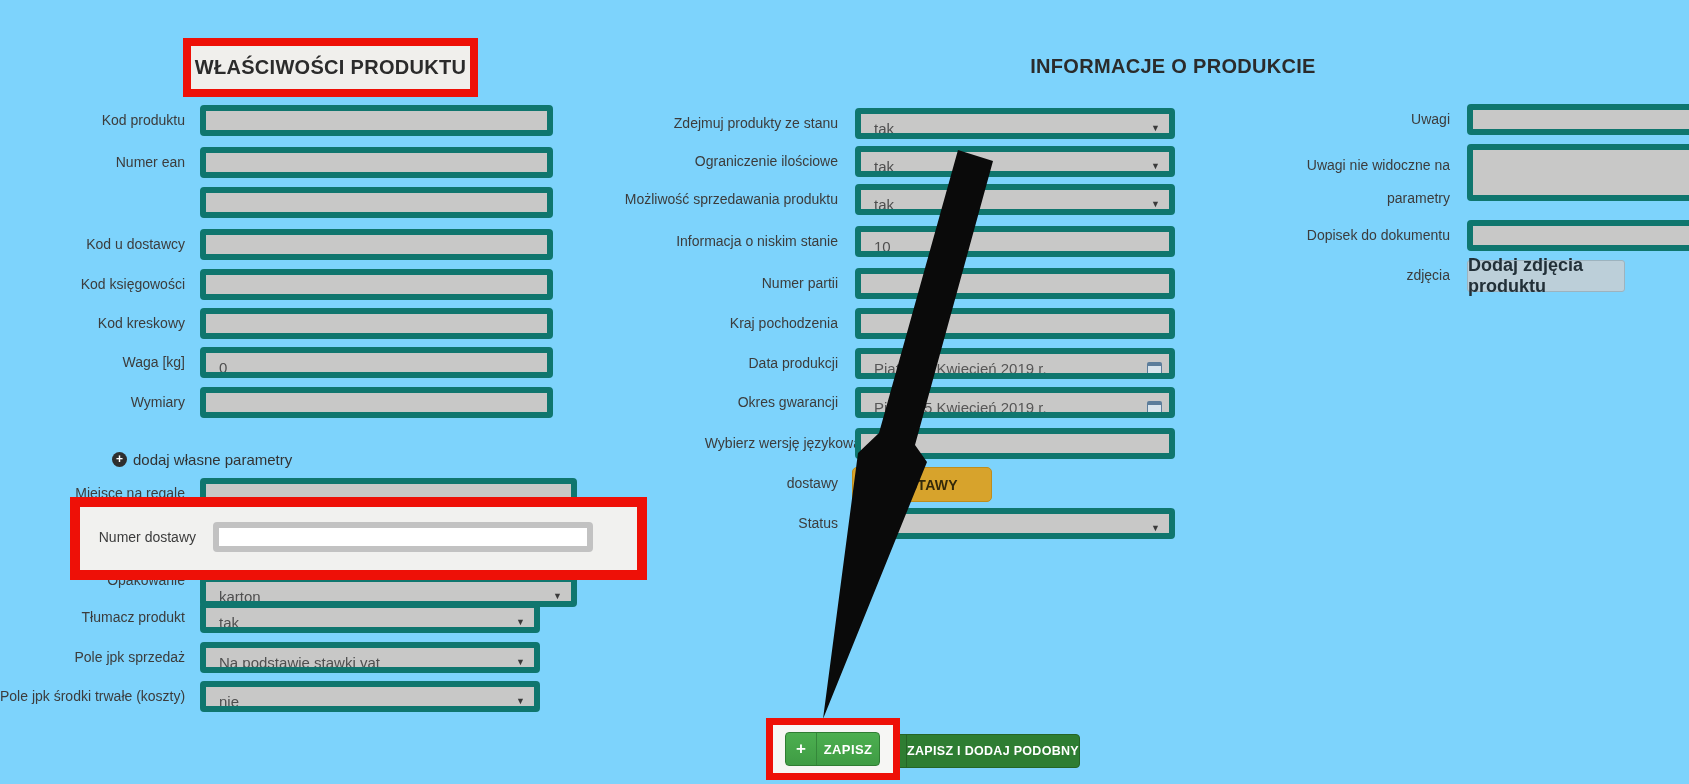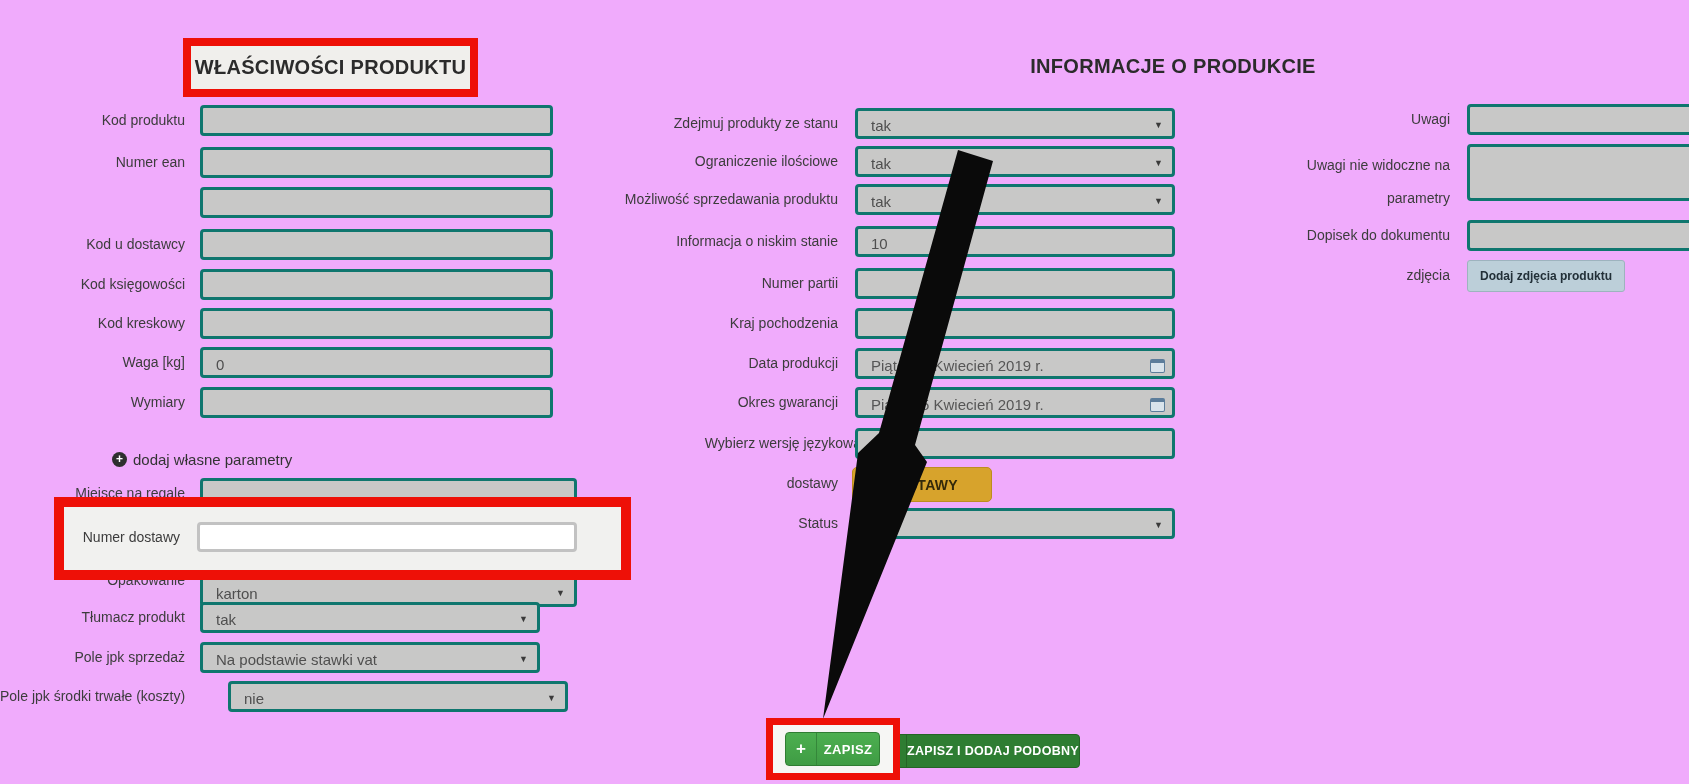--- a/index.html
+++ b/index.html
@@ -1,47 +1,47 @@
 <!DOCTYPE html>
 <html><head>
 <meta charset="utf-8">
 <style>
   html,body{margin:0;padding:0;}
-  .canvas{position:relative;width:1689px;height:784px;background:#f0abfc;
+  .canvas{position:relative;width:1689px;height:784px;background:#7dd3fc;
     font-family:"Liberation Sans",sans-serif;overflow:hidden;}
   .lbl{position:absolute;color:#3c3c3c;font-size:14px;text-align:right;
     line-height:31px;white-space:nowrap;}
-  .inp{position:absolute;height:31px;background:#c8c8c7;border:3px solid #0f766e;
+  .inp{position:absolute;height:31px;background:#c8c8c7;border:6px solid #0f766e;
     border-radius:4px;box-sizing:border-box;font-size:15px;color:#4f4f4f;
     line-height:29px;padding:0 13px;white-space:nowrap;overflow:hidden;}
   .inp.white{background:#ffffff;border-color:#c2c2c2;}
   .caret{position:absolute;right:9px;top:0;line-height:29px;font-size:9px;color:#3a3a3a;}
   .sec-title{position:absolute;font-size:20px;font-weight:bold;color:#2b2b2b;
     letter-spacing:.3px;white-space:nowrap;}
   .rbox{position:absolute;border:8px solid #ee1007;box-sizing:border-box;}
   .rbox1{left:183px;top:38px;width:295px;height:59px;background:#f0efec;
     display:flex;align-items:center;justify-content:center;}
-  .rbox2{left:54px;top:497px;width:577px;height:83px;border-width:10px;background:#f1f1ef;z-index:40;}
+  .rbox2{left:70px;top:497px;width:577px;height:83px;border-width:10px;background:#f1f1ef;z-index:40;}
   .rbox3{left:766px;top:718px;width:134px;height:62px;border-width:7px;background:#f6f6f4;z-index:60;}
   .own-params{position:absolute;left:115px;top:427px;width:300px;text-align:center;
     font-size:16px;color:#333;}
   .add-own{position:absolute;left:112px;top:451px;display:flex;align-items:center;
     gap:6px;font-size:15px;color:#333;cursor:pointer;}
   .plus-circle{width:15px;height:15px;border-radius:50%;background:#2e2e2e;color:#fff;
     font-size:12px;font-weight:bold;line-height:15px;text-align:center;display:inline-block;}
   .calendar-icon{position:absolute;right:7px;top:8px;width:15px;height:14px;
     background:#d9e4ec;border:1px solid #5c7d9b;border-top:4px solid #5c7d9b;
     border-radius:2px;box-sizing:border-box;}
   .btn-deliveries{position:absolute;left:852px;top:467px;width:138px;height:33px;
     background:#d7a32c;border:1px solid #bd8d1e;border-radius:5px;color:#33290a;
     font-weight:bold;font-size:14px;display:flex;align-items:center;justify-content:center;
     letter-spacing:.3px;}
   .btn-photos{position:absolute;left:1467px;top:260px;width:156px;height:30px;
     background:#bccfd9;border:1px solid #9db3be;border-radius:3px;color:#223038;
-    font-weight:bold;font-size:12px;display:flex;align-items:center;justify-content:center;}
+    font-weight:bold;font-size:18px;display:flex;align-items:center;justify-content:center;}
   .btn-save{position:absolute;left:12px;top:7px;width:95px;height:34px;
     background:linear-gradient(#4caf50,#3f9c44);border:1px solid #2f7d33;border-radius:4px;
     box-sizing:border-box;display:flex;}
   .btn-save .seg{width:30px;border-right:1px solid #35873a;display:flex;align-items:center;
     justify-content:center;color:#fff;font-size:17px;font-weight:bold;}
   .btn-save .txt{flex:1;display:flex;align-items:center;justify-content:center;color:#fff;
     font-weight:bold;font-size:13px;letter-spacing:.4px;}
   .btn-save2{position:absolute;left:884px;top:734px;width:196px;height:34px;background:#2e7d32;
     border:1px solid #256427;border-radius:4px;box-sizing:border-box;display:flex;z-index:20;}
   .btn-save2 .seg{width:33px;border-right:1px solid #256427;display:flex;align-items:center;
@@ -111,21 +111,21 @@
     <span class="caret">▼</span>
   </div>
 
   <div class="lbl" style="left:0;top:642px;width:185px;">Pole jpk sprzedaż</div>
   <div class="inp" style="left:200px;top:642px;width:340px;">
     <span>Na podstawie stawki vat</span>
     <span class="caret">▼</span>
   </div>
 
   <div class="lbl" style="left:0;top:681px;width:185px;">Pole jpk środki trwałe (koszty)</div>
-  <div class="inp" style="left:200px;top:681px;width:340px;margin-left:28px;">
+  <div class="inp" style="left:200px;top:681px;width:340px;">
     <span>nie</span>
     <span class="caret">▼</span>
   </div>
 
   <div class="sec-title" style="left:1023px;top:55px;width:300px;text-align:center;">INFORMACJE O PRODUKCIE</div>
 
   <div class="lbl" style="left:560px;top:108px;width:278px;">Zdejmuj produkty ze stanu</div>
   <div class="inp" style="left:855px;top:108px;width:320px;">
     <span>tak</span>
     <span class="caret">▼</span>

